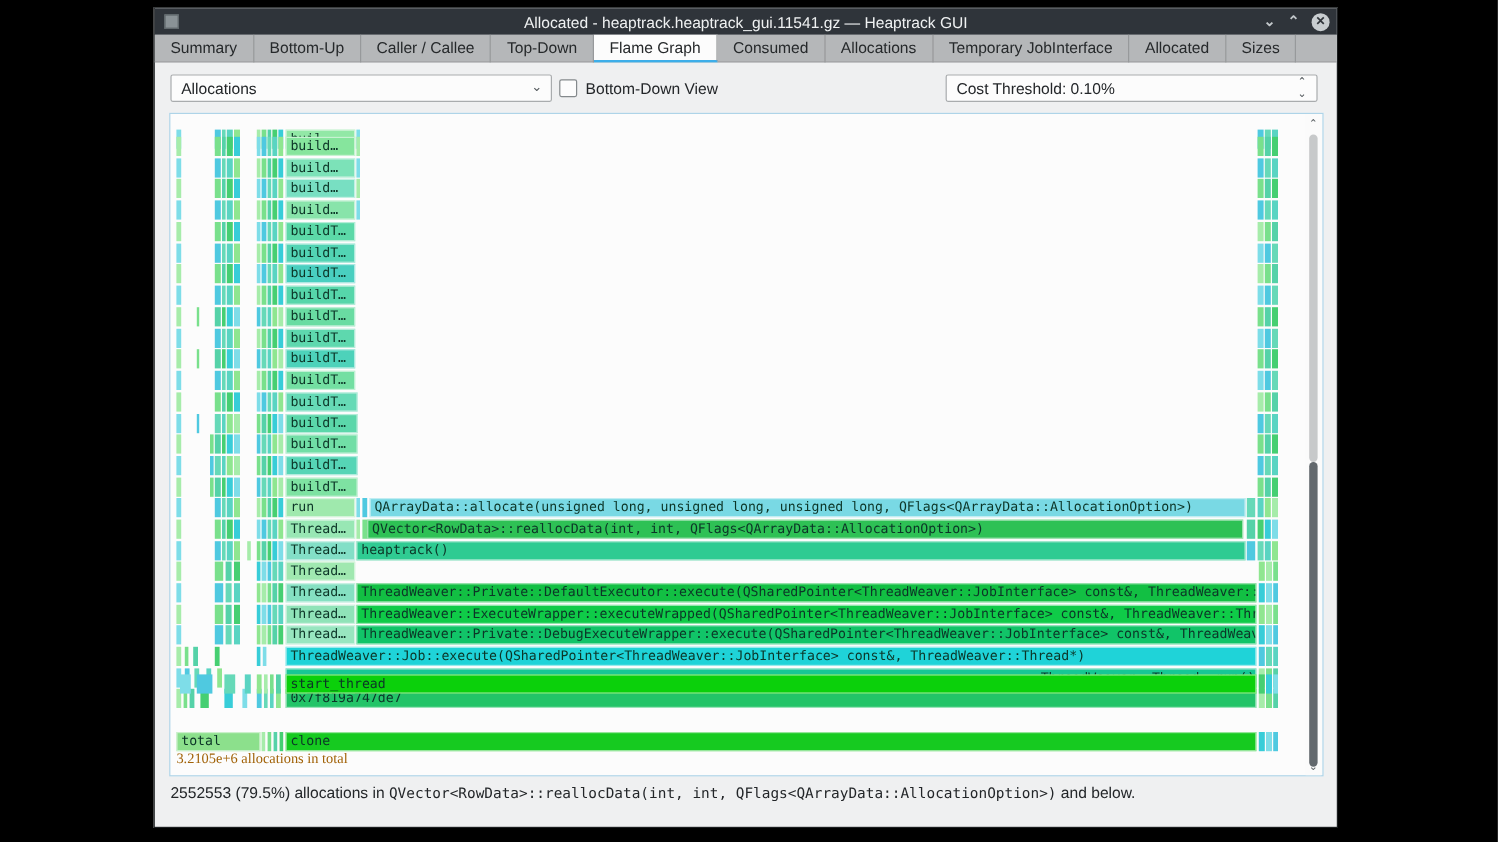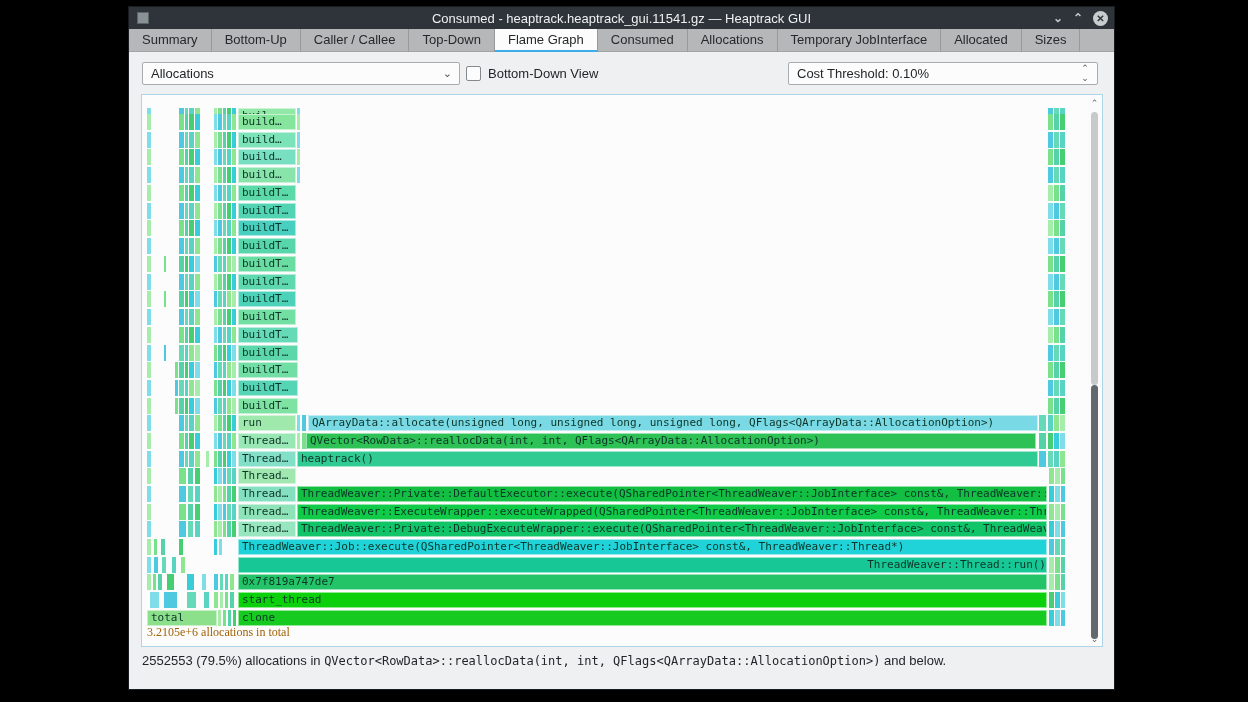--- a/index.html
+++ b/index.html
@@ -67,21 +67,21 @@
   .footer { position:absolute; left:13px; top:646px; font-size:13px; color:#232629; white-space:nowrap; }
   .footer .code { font-family:"DejaVu Sans Mono", monospace; font-size:12px; }
 </style>
 </head>
 <body>
 
 <div class="window">
 
   <div class="titlebar">
     <div class="app-icon"></div>
-    <div class="title">Consumed - heaptrack.heaptrack_gui.11541.gz — Heaptrack GUI</div>
+    <div class="title">Allocated - heaptrack.heaptrack_gui.11541.gz — Heaptrack GUI</div>
     <div class="winbtns">
       <span class="chev">⌄</span>
       <span class="chev">⌃</span>
       <span class="closebtn">✕</span>
     </div>
   </div>
 
   <nav class="tabbar">
       <div class="tab">Summary</div>
       <div class="tab">Bottom-Up</div>
@@ -563,21 +563,21 @@
           <div class="fseg" style="left: 60px; width: 4px; background: rgb(126, 221, 232);"></div>
           <div class="fseg" style="left: 72px; width: 4px; background: rgb(79, 201, 224);"></div>
           <div class="fseg" style="left: 78px; width: 3px; background: rgb(102, 217, 184);"></div>
           <div class="fseg" style="left: 83px; width: 3px; background: rgb(90, 212, 194);"></div>
           <div class="fseg" style="left: 88px; width: 4px; background: rgb(143, 230, 144);"></div>
           <div class="fseg" style="left: 907px; width: 5px; background: rgb(166, 236, 170);"></div>
           <div class="fseg" style="left: 913px; width: 5px; background: rgb(121, 224, 140);"></div>
           <div class="fseg" style="left: 919px; width: 4px; background: rgb(85, 210, 168);"></div>
           <div class="fbar" style="left: 96px; width: 809px; background: rgb(35, 196, 104); color: rgb(12, 53, 39);">0x7f819a747de7</div>
         </div>
-        <div class="frow" style="top: 497px;">
+        <div class="frow" style="top: 467px;">
           <div class="fseg" style="left: 8px; width: 9px; background: rgb(126, 221, 232);"></div>
           <div class="fseg" style="left: 22px; width: 13px; background: rgb(79, 201, 224);"></div>
           <div class="fseg" style="left: 45px; width: 9px; background: rgb(102, 217, 184);"></div>
           <div class="fseg" style="left: 62px; width: 5px; background: rgb(90, 212, 194);"></div>
           <div class="fseg" style="left: 72px; width: 4px; background: rgb(143, 230, 144);"></div>
           <div class="fseg" style="left: 78px; width: 3px; background: rgb(166, 236, 170);"></div>
           <div class="fseg" style="left: 83px; width: 3px; background: rgb(121, 224, 140);"></div>
           <div class="fseg" style="left: 88px; width: 4px; background: rgb(85, 210, 168);"></div>
           <div class="fseg" style="left: 907px; width: 5px; background: rgb(70, 207, 114);"></div>
           <div class="fseg" style="left: 913px; width: 5px; background: rgb(56, 205, 216);"></div>

